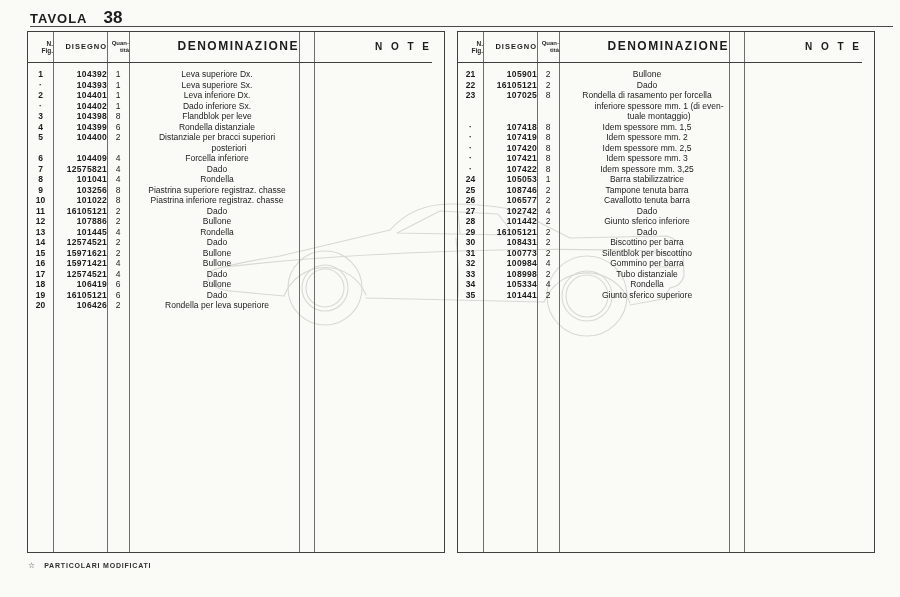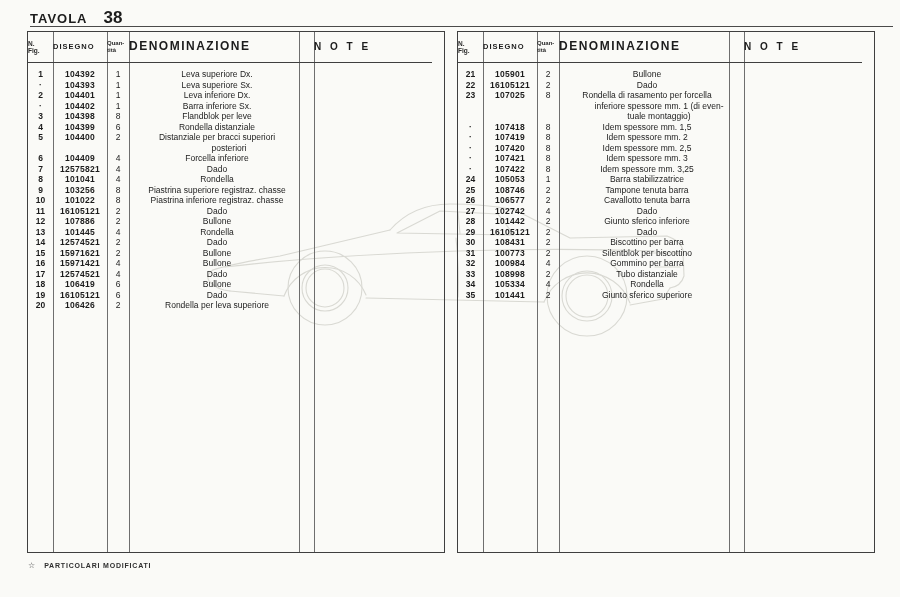--- a/index.html
+++ b/index.html
@@ -24,37 +24,37 @@
   }
   .ptable.left  { left:27px; }
   .ptable.right { left:457px; }
   .vline { position:absolute; top:0; bottom:0; width:1px; background:#6e6e6e; }
   .v1 { left:25px; } .v2 { left:79px; } .v3 { left:101px; } .v4 { left:271px; } .v5 { left:286px; }
 
   .thead {
     position:absolute; top:0; left:0; right:12px; height:30px;
     border-bottom:1.5px solid #3f3f3f;
     display:grid; grid-template-columns:25px 54px 22px 170px 15px 1fr;
-    align-items:center; text-align:left;
+    align-items:center; text-align:right;
   }
   .hc { line-height:1.15; }
   .h-fig { font-size:6.5px; font-weight:bold; color:#2a2a2a; }
   .h-dis { font-size:7.5px; font-weight:bold; letter-spacing:1px; }
   .h-qty { font-size:6px;   font-weight:bold; color:#2a2a2a; }
   .h-den { font-size:12px; font-weight:bold; letter-spacing:1.5px; }
   .h-note{ font-size:10px; font-weight:bold; letter-spacing:3px; }
 
   .tbody { position:absolute; top:32px; left:0; right:0; padding-top:5px; }
   .trow {
     display:grid; grid-template-columns:25px 54px 22px 170px 15px 132px;
     font-size:8.5px; line-height:10.5px;
   }
   .cell { overflow:visible; }
   .c-fig { text-align:center; font-weight:bold; }
-  .c-dis { text-align:center; font-weight:bold; letter-spacing:0.3px; }
+  .c-dis { text-align:right; font-weight:bold; letter-spacing:0.3px; }
   .c-qty { text-align:center; }
   .c-den { text-align:center; padding-left:31px; text-indent:-24px; padding-right:1px; white-space:pre-line; }
 
   
   .footer { position:absolute; left:28px; top:561px; z-index:2; display:flex; align-items:center; gap:9px; }
   .f-star { font-size:8px; color:#3a3a3a; }
   .f-text { font-size:7px; font-weight:bold; letter-spacing:0.8px; color:#2e2e2e; }
 </style>
 </head>
 <body>
@@ -140,21 +140,21 @@
     <div class="cell c-qty">1</div>
     <div class="cell c-den">Leva inferiore Dx.</div>
     <div class="cell"></div>
     <div class="cell"></div>
   </div>
 
   <div class="trow">
     <div class="cell c-fig">·</div>
     <div class="cell c-dis">104402</div>
     <div class="cell c-qty">1</div>
-    <div class="cell c-den">Barra inferiore Sx.</div>
+    <div class="cell c-den">Dado inferiore Sx.</div>
     <div class="cell"></div>
     <div class="cell"></div>
   </div>
 
   <div class="trow">
     <div class="cell c-fig">3</div>
     <div class="cell c-dis">104398</div>
     <div class="cell c-qty">8</div>
     <div class="cell c-den">Flandblok per leve</div>
     <div class="cell"></div>

